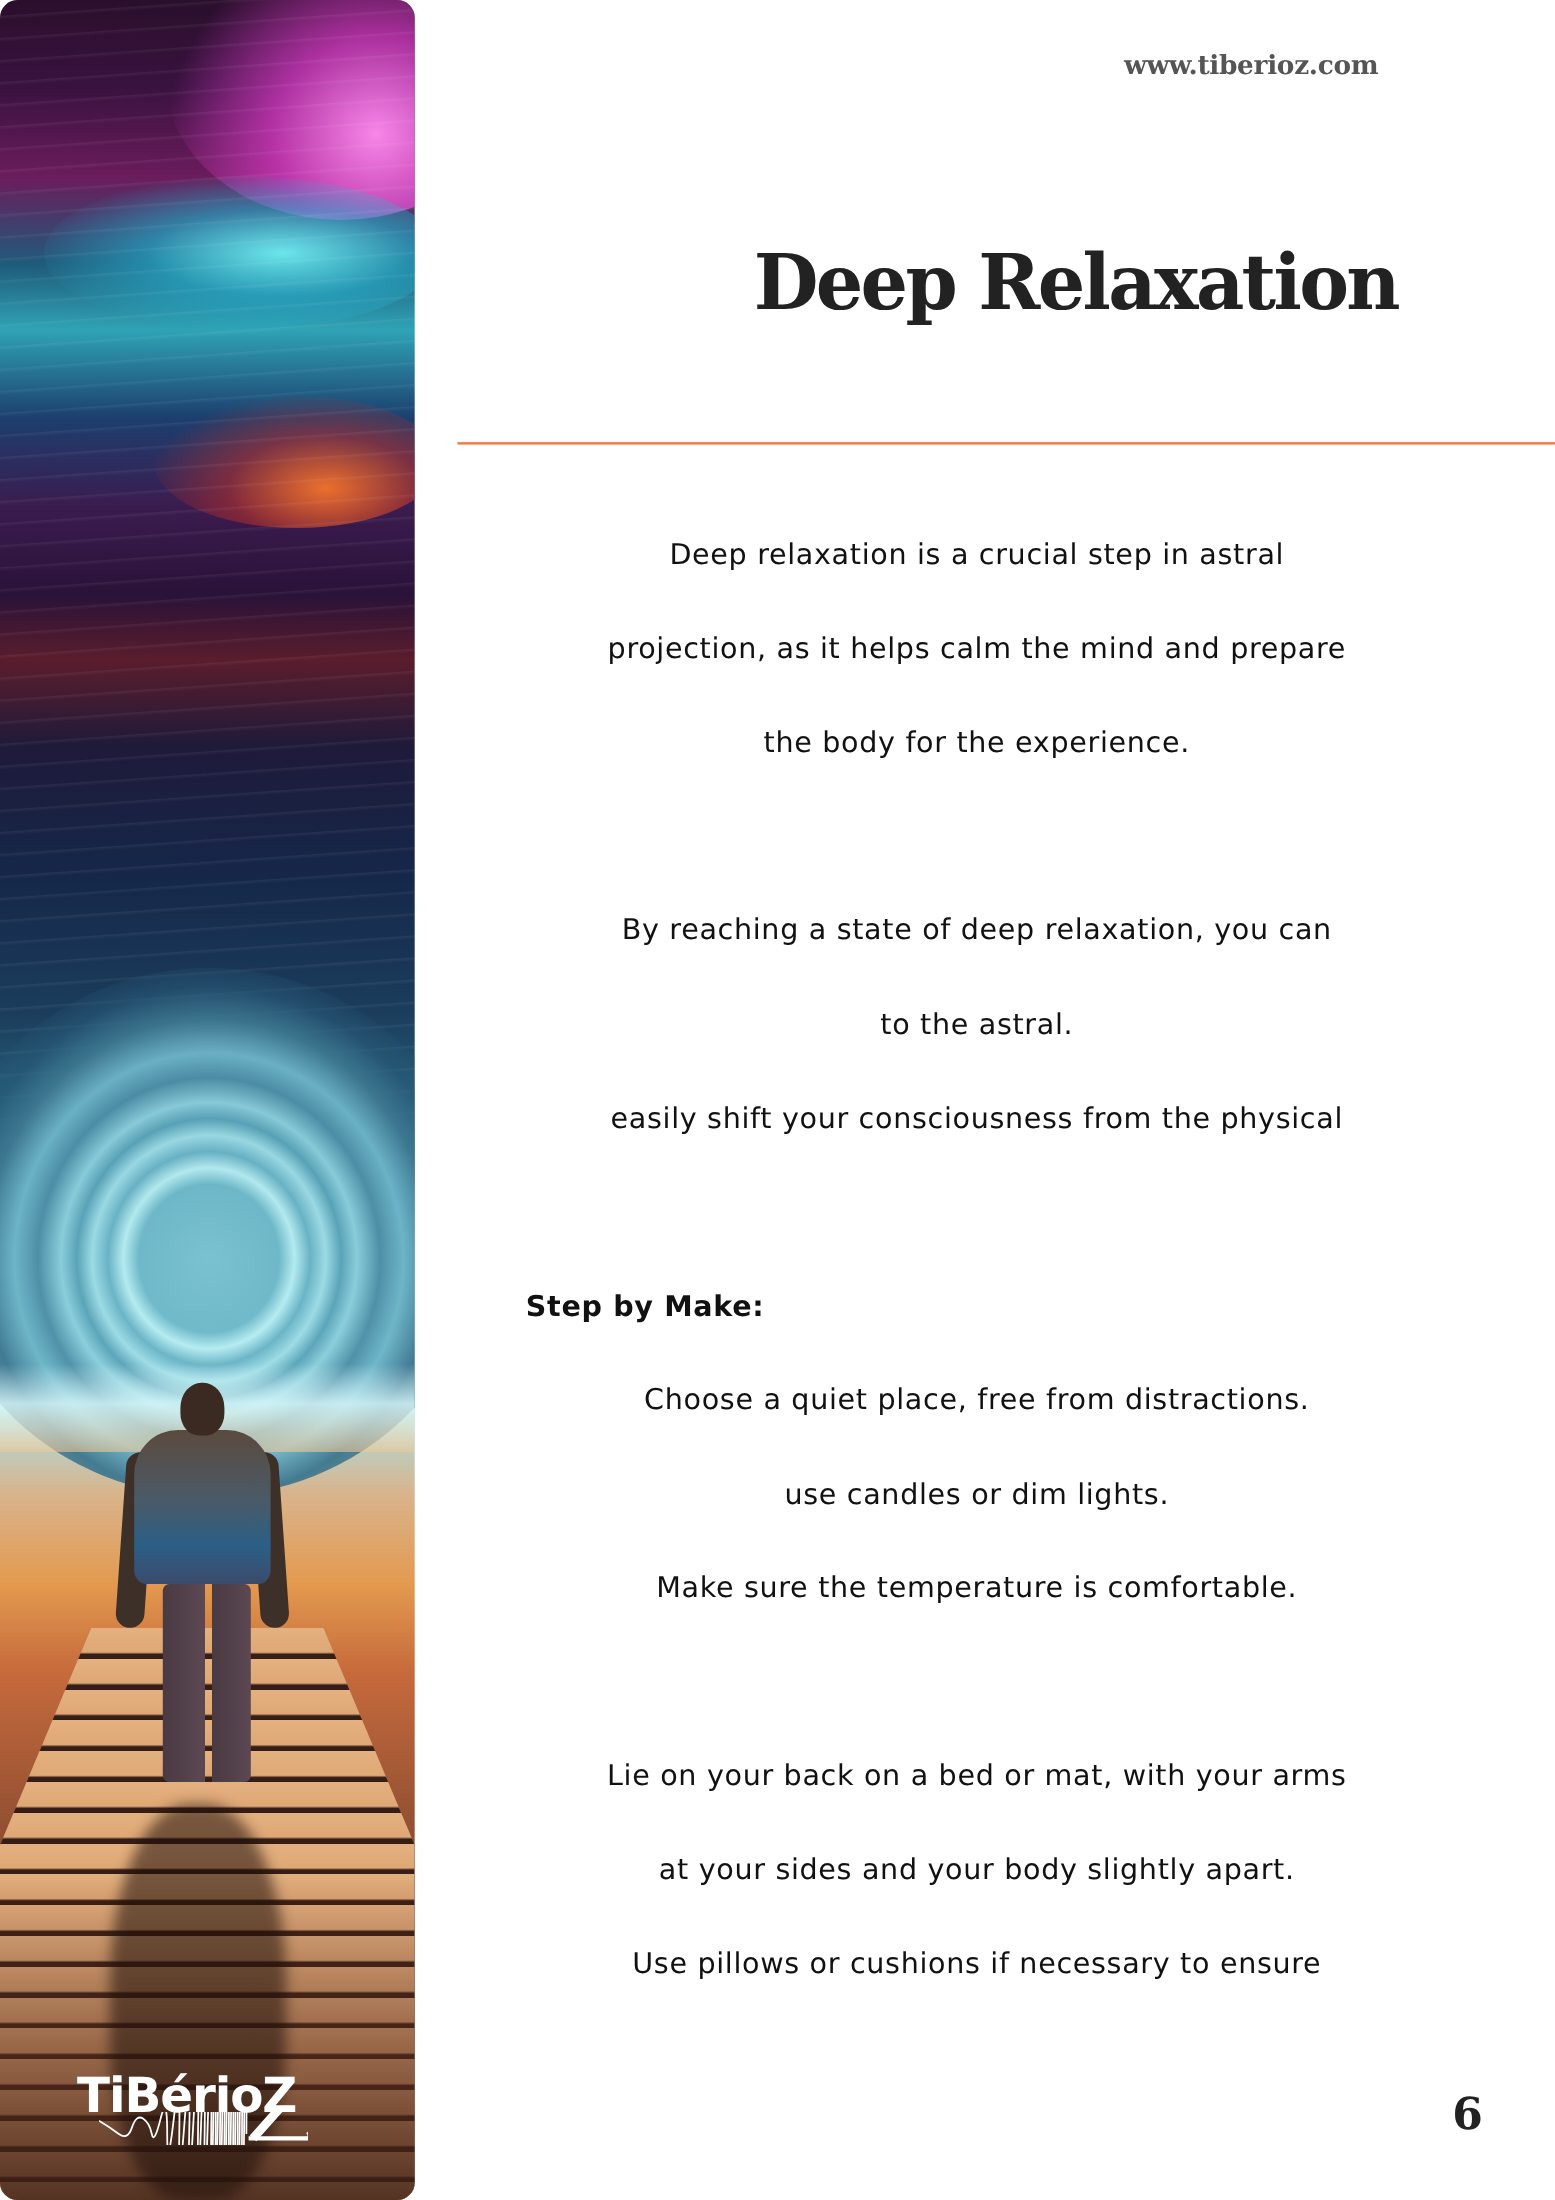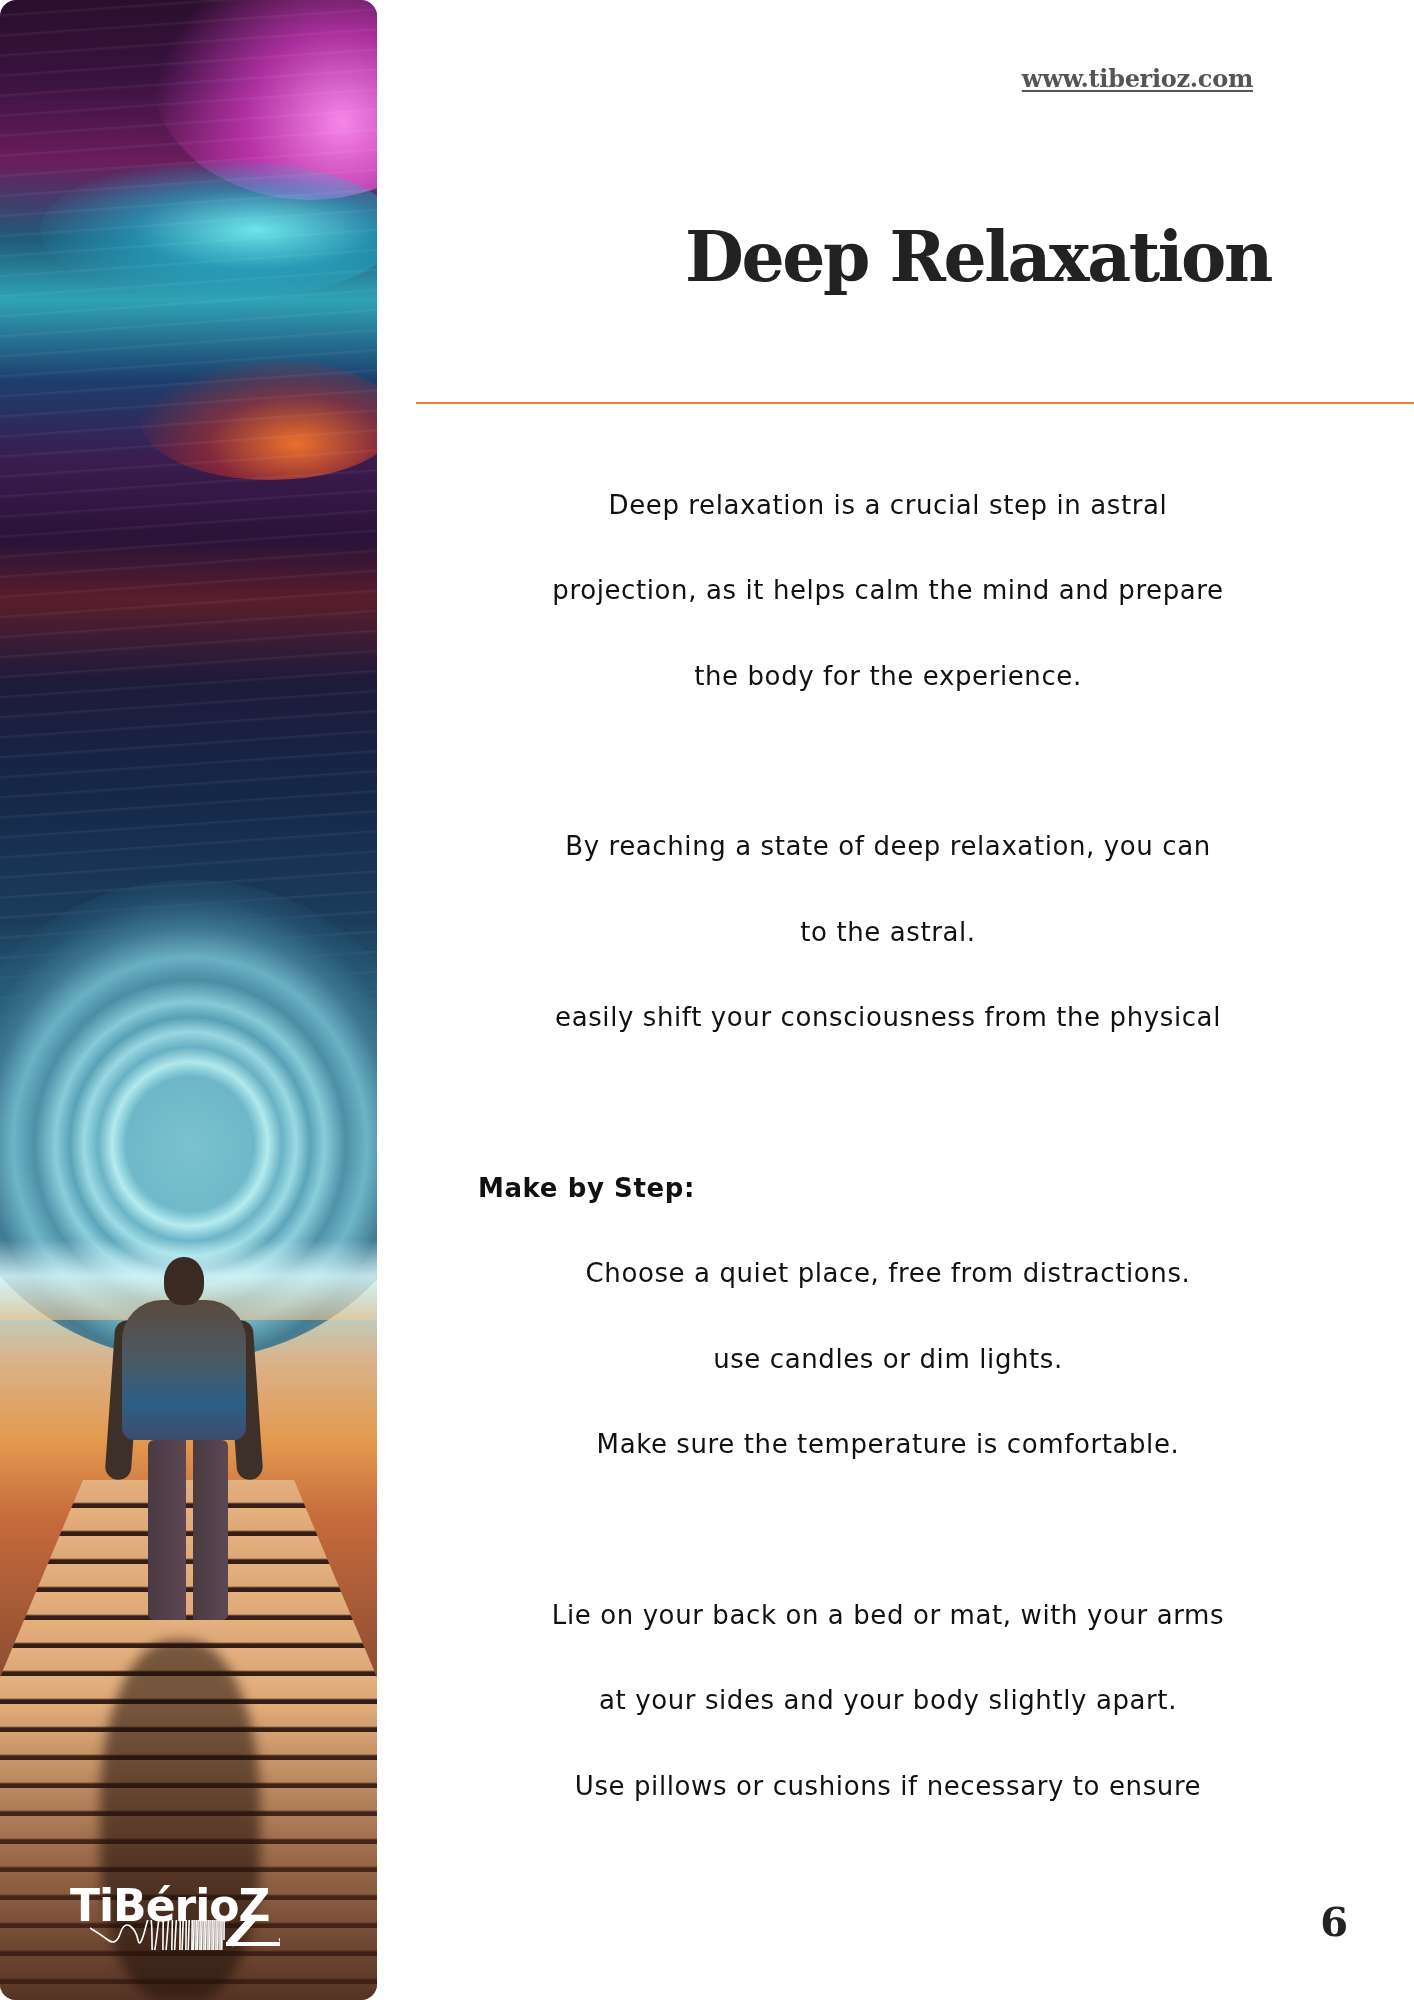--- a/index.html
+++ b/index.html
@@ -173,27 +173,26 @@
       line-height: 44px;
     }
     .brand-logo svg {
       position: absolute;
       left: 20px; top: 36px;
     }
 
     
     .site-link {
       position: absolute;
-      top: 64px;
+      top: 44px;
       right: 161px;
       font-family: "DejaVu Serif", serif;
       font-weight: bold;
       font-size: 24px;
       color: #555555;
-      text-decoration: underline;
       text-underline-offset: 3px;
       text-decoration-thickness: 2px;
       letter-spacing: -0.3px;
     }
     .page-title {
       position: absolute;
       top: 222px;
       right: 143px;
       margin: 0;
       font-family: "DejaVu Serif", serif;
@@ -288,21 +287,21 @@
     <span class="line">projection, as it helps calm the mind and prepare</span>
     <span class="line">the body for the experience.</span>
   </p>
   <p>
     <span class="line">By reaching a state of deep relaxation, you can</span>
     <span class="line">to the astral.</span>
     <span class="line">easily shift your consciousness from the physical</span>
   </p>
 
   <p>
-    <span class="section-heading">Make by Step:</span>
+    <span class="section-heading">Step by Make:</span>
     <span class="line">Choose a quiet place, free from distractions.</span>
     <span class="line">use candles or dim lights.</span>
     <span class="line">Make sure the temperature is comfortable.</span>
   </p>
 
   <p>
     <span class="line">Lie on your back on a bed or mat, with your arms</span>
     <span class="line">at your sides and your body slightly apart.</span>
     <span class="line">Use pillows or cushions if necessary to ensure</span>
     

